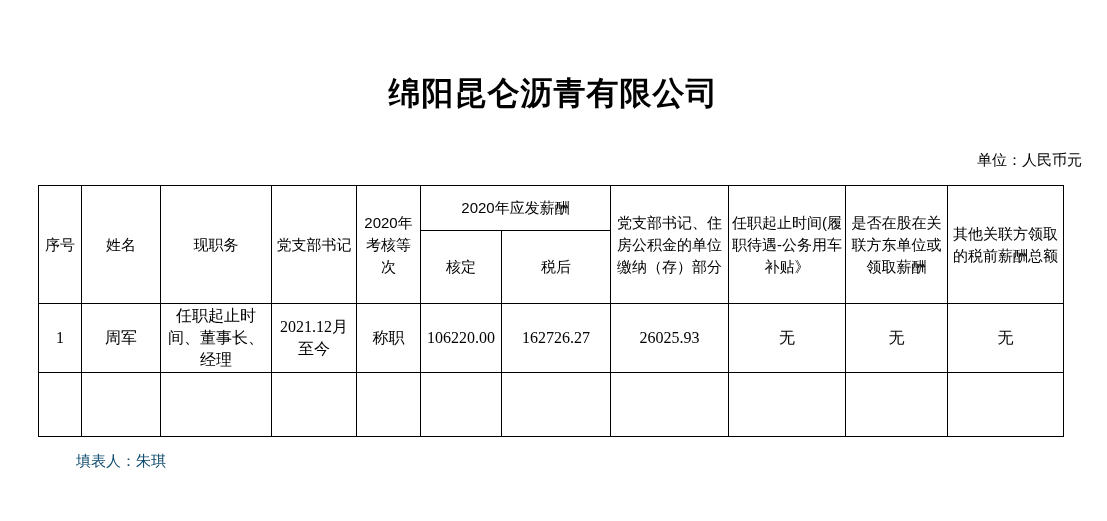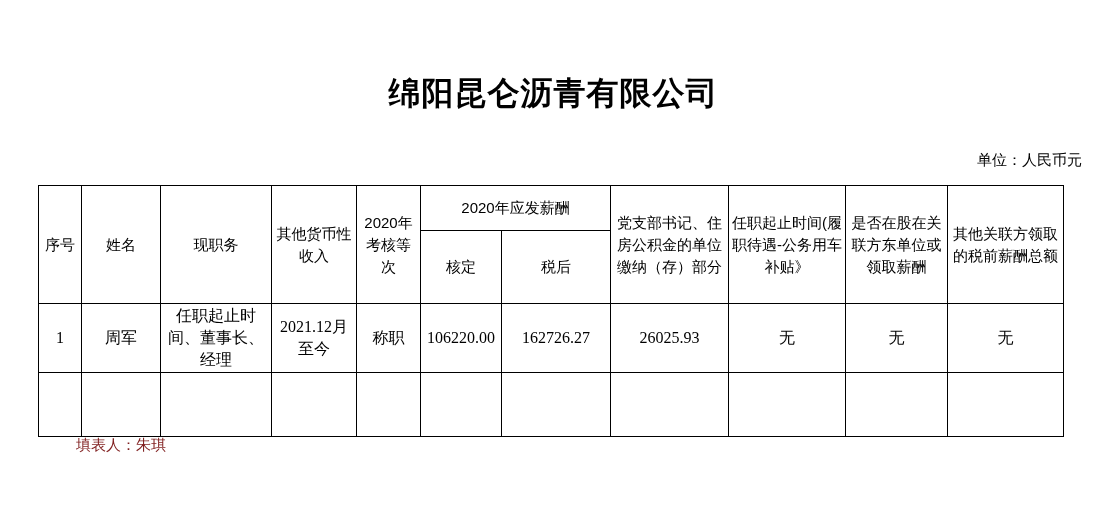--- a/index.html
+++ b/index.html
@@ -59,24 +59,24 @@
     font-size: 16px;
     line-height: 22px;
   }
   tr.header-row-1 { height: 45px; }
   tr.header-row-2 { height: 73px; }
   tr.data-row     { height: 59px; }
   tr.empty-row    { height: 64px; }
   .filler-label {
     position: absolute;
     left: 76px;
-    top: 436px;
+    top: 452px;
     font-family: "Liberation Serif", serif;
     font-size: 15px;
-    color: #7f1d1d;
+    color: #0c4a6e;
   }
 </style>
 </head>
 <body>
 
 <div class="page">
 
   <div class="title">
     <div>绵阳昆仑沥青有限公司</div>
   </div>
@@ -95,21 +95,21 @@
         <col style="width:118px">
         <col style="width:117px">
       <col style="width:102px">
         <col style="width:116px">
     </colgroup>
     <tbody>
       <tr class="header-row-1">
         <td class="hcell" rowspan="2">序号</td>
         <td class="hcell" rowspan="2">姓名</td>
         <td class="hcell" rowspan="2">现职务</td>
-        <td class="hcell" rowspan="2">其他货币性收入</td>
+        <td class="hcell" rowspan="2">党支部书记</td>
         <td class="hcell" rowspan="2">2020年考核等次</td>
         <td class="hcell" colspan="2">2020年应发薪酬</td>
         <td class="hcell" rowspan="2">党支部书记、住房公积金的单位缴纳（存）部分</td>
         <td class="hcell" rowspan="2">任职起止时间(履职待遇-公务用车补贴》</td>
         <td class="hcell" rowspan="2">是否在股在关联方东单位或领取薪酬</td>
         <td class="hcell" rowspan="2">其他关联方领取的税前薪酬总额</td>
       </tr>
       <tr class="header-row-2">
         <td class="hcell">核定</td>
         <td class="hcell">税后</td>

